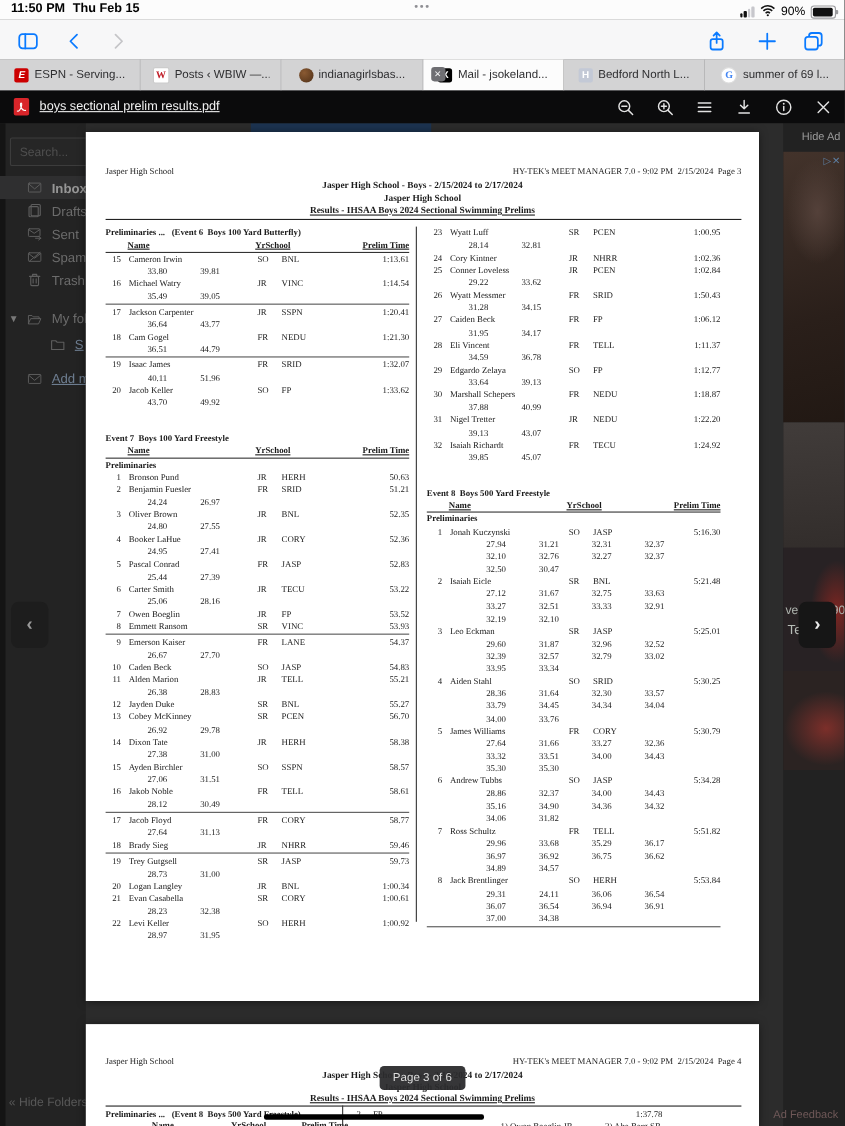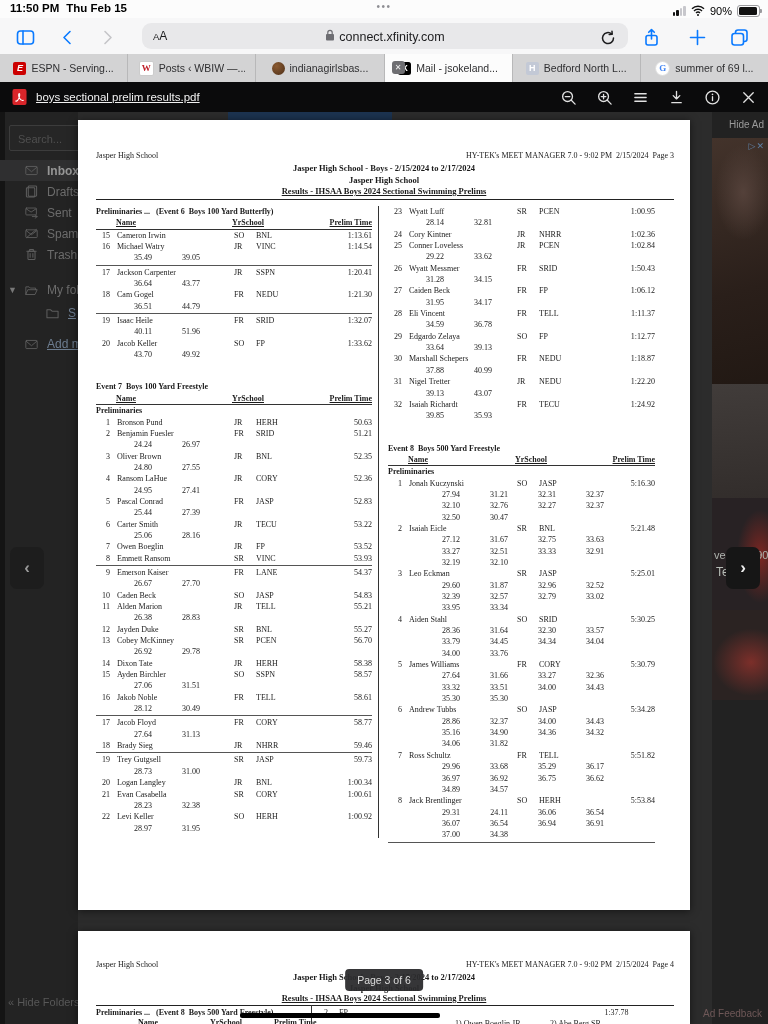--- a/index.html
+++ b/index.html
@@ -122,21 +122,21 @@
   .grule{border-top:1px solid #555;margin:1px 0;}
   
   .p4abs{position:absolute;font-size:8px;}
   .p4-left-heading{left:18px;top:77px;font-weight:bold;white-space:pre;}
   .p4-hn{left:60px;top:87px;font-weight:bold;text-decoration:underline;}
   .p4-hy{left:132px;top:87px;font-weight:bold;text-decoration:underline;}
   .p4-ht{left:196px;top:87px;font-weight:bold;text-decoration:underline;}
   .p4-divider{position:absolute;left:233px;top:74px;height:19px;border-left:1px solid #333;}
   .p4-place{left:246px;top:77px;}
   .p4-team{left:261px;top:77px;}
-  .p4-time{left:500px;top:77px;width:77px;text-align:center;}
+  .p4-time{left:500px;top:77px;width:77px;text-align:left;}
   .p4-redaction{position:absolute;left:162px;top:82px;width:200px;height:5px;background:#000;border-radius:2px;}
   .p4-leg1{left:377px;top:88px;}
   .p4-leg2{left:472px;top:88px;}
 </style>
 </head>
 <body>
 
 <div id="root">
 
   <div class="status-bar">
@@ -176,36 +176,20 @@
     <div class="tb-icon" style="left:56px;">
         <svg viewBox="0 0 19 19">
           <path d="M12 3.5 6 9.5l6 6"></path>
         </svg>
       </div>
     <div class="tb-icon dim" style="left:96px;">
         <svg viewBox="0 0 19 19">
           <path d="M7 3.5l6 6-6 6"></path>
         </svg>
       </div>
-    <div class="url-pill">
-      <span class="reader-btn"><span class="small">A</span>A</span>
-      <span class="url-center">
-        <span class="lock"><svg viewBox="0 0 10 12">
-              <rect x="1" y="5" width="8" height="6.5" rx="1" fill="#6d6d72"></rect>
-              <path d="M2.8 5V3.6a2.2 2.2 0 0 1 4.4 0V5" stroke="#6d6d72" fill="none" stroke-width="1.2"></path>
-            </svg></span>
-        <span>connect.xfinity.com</span>
-      </span>
-      <span class="tb-icon reload">
-          <svg viewBox="0 0 16 16">
-            <path d="M13.5 8a5.5 5.5 0 1 1-1.9-4.1"></path>
-            <path d="M12 1.2l.2 3-3 .2"></path>
-          </svg>
-        </span>
-    </div>
     <div class="tb-icon" style="left:640px;">
         <svg viewBox="0 0 19 19">
           <rect x="4" y="7.5" width="11" height="9.5" rx="2"></rect>
           <path d="M9.5 11V1.8M6.7 4.3 9.5 1.5l2.8 2.8"></path>
         </svg>
       </div>
     <div class="tb-icon" style="left:686px;">
         <svg viewBox="0 0 19 19">
           <path d="M9.5 2.5v14M2.5 9.5h14"></path>
         </svg>
@@ -409,20 +393,21 @@
               <span class="hy">YrSchool</span>
               <span class="ht">Prelim Time</span>
             </div>
             <div class="prow">
               <span class="pl">15</span>
               <span class="nm">Cameron Irwin</span>
               <span class="yr">SO</span>
               <span class="sch">BNL</span>
               <span class="tm">1:13.61</span>
             </div>
+            <div class="srow s2"><span>33.80</span><span>39.81</span></div>
             <div class="prow">
               <span class="pl">16</span>
               <span class="nm">Michael Watry</span>
               <span class="yr">JR</span>
               <span class="sch">VINC</span>
               <span class="tm">1:14.54</span>
             </div>
             <div class="srow s2"><span>35.49</span><span>39.05</span></div>
             <div class="grule"></div>
             <div class="prow">
@@ -437,21 +422,21 @@
               <span class="pl">18</span>
               <span class="nm">Cam Gogel</span>
               <span class="yr">FR</span>
               <span class="sch">NEDU</span>
               <span class="tm">1:21.30</span>
             </div>
             <div class="srow s2"><span>36.51</span><span>44.79</span></div>
             <div class="grule"></div>
             <div class="prow">
               <span class="pl">19</span>
-              <span class="nm">Isaac Heile</span>
+              <span class="nm">Isaac James</span>
               <span class="yr">FR</span>
               <span class="sch">SRID</span>
               <span class="tm">1:32.07</span>
             </div>
             <div class="srow s2"><span>40.11</span><span>51.96</span></div>
             <div class="prow">
               <span class="pl">20</span>
               <span class="nm">Jacob Keller</span>
               <span class="yr">SO</span>
               <span class="sch">FP</span>
@@ -485,21 +470,21 @@
             <div class="prow">
               <span class="pl">3</span>
               <span class="nm">Oliver Brown</span>
               <span class="yr">JR</span>
               <span class="sch">BNL</span>
               <span class="tm">52.35</span>
             </div>
             <div class="srow s2"><span>24.80</span><span>27.55</span></div>
             <div class="prow">
               <span class="pl">4</span>
-              <span class="nm">Ransom LaHue</span>
+              <span class="nm">Booker LaHue</span>
               <span class="yr">JR</span>
               <span class="sch">CORY</span>
               <span class="tm">52.36</span>
             </div>
             <div class="srow s2"><span>24.95</span><span>27.41</span></div>
             <div class="prow">
               <span class="pl">5</span>
               <span class="nm">Pascal Conrad</span>
               <span class="yr">FR</span>
               <span class="sch">JASP</span>
@@ -567,20 +552,21 @@
               <span class="tm">56.70</span>
             </div>
             <div class="srow s2"><span>26.92</span><span>29.78</span></div>
             <div class="prow">
               <span class="pl">14</span>
               <span class="nm">Dixon Tate</span>
               <span class="yr">JR</span>
               <span class="sch">HERH</span>
               <span class="tm">58.38</span>
             </div>
+            <div class="srow s2"><span>27.38</span><span>31.00</span></div>
             <div class="prow">
               <span class="pl">15</span>
               <span class="nm">Ayden Birchler</span>
               <span class="yr">SO</span>
               <span class="sch">SSPN</span>
               <span class="tm">58.57</span>
             </div>
             <div class="srow s2"><span>27.06</span><span>31.51</span></div>
             <div class="prow">
               <span class="pl">16</span>
@@ -713,21 +699,21 @@
               <span class="tm">1:22.20</span>
             </div>
             <div class="srow s2"><span>39.13</span><span>43.07</span></div>
             <div class="prow">
               <span class="pl">32</span>
               <span class="nm">Isaiah Richardt</span>
               <span class="yr">FR</span>
               <span class="sch">TECU</span>
               <span class="tm">1:24.92</span>
             </div>
-            <div class="srow s2"><span>39.85</span><span>35.93</span></div>
+            <div class="srow s2"><span>39.85</span><span>45.07</span></div>
           </div>
           <div class="sec">
             <div class="sec-h">Event 8  Boys 500 Yard Freestyle</div>
             <div class="chead">
               <span class="hn">Name</span>
               <span class="hy">YrSchool</span>
               <span class="ht">Prelim Time</span>
             </div>
             <div class="prelim">Preliminaries</div>
             <div class="prow">

